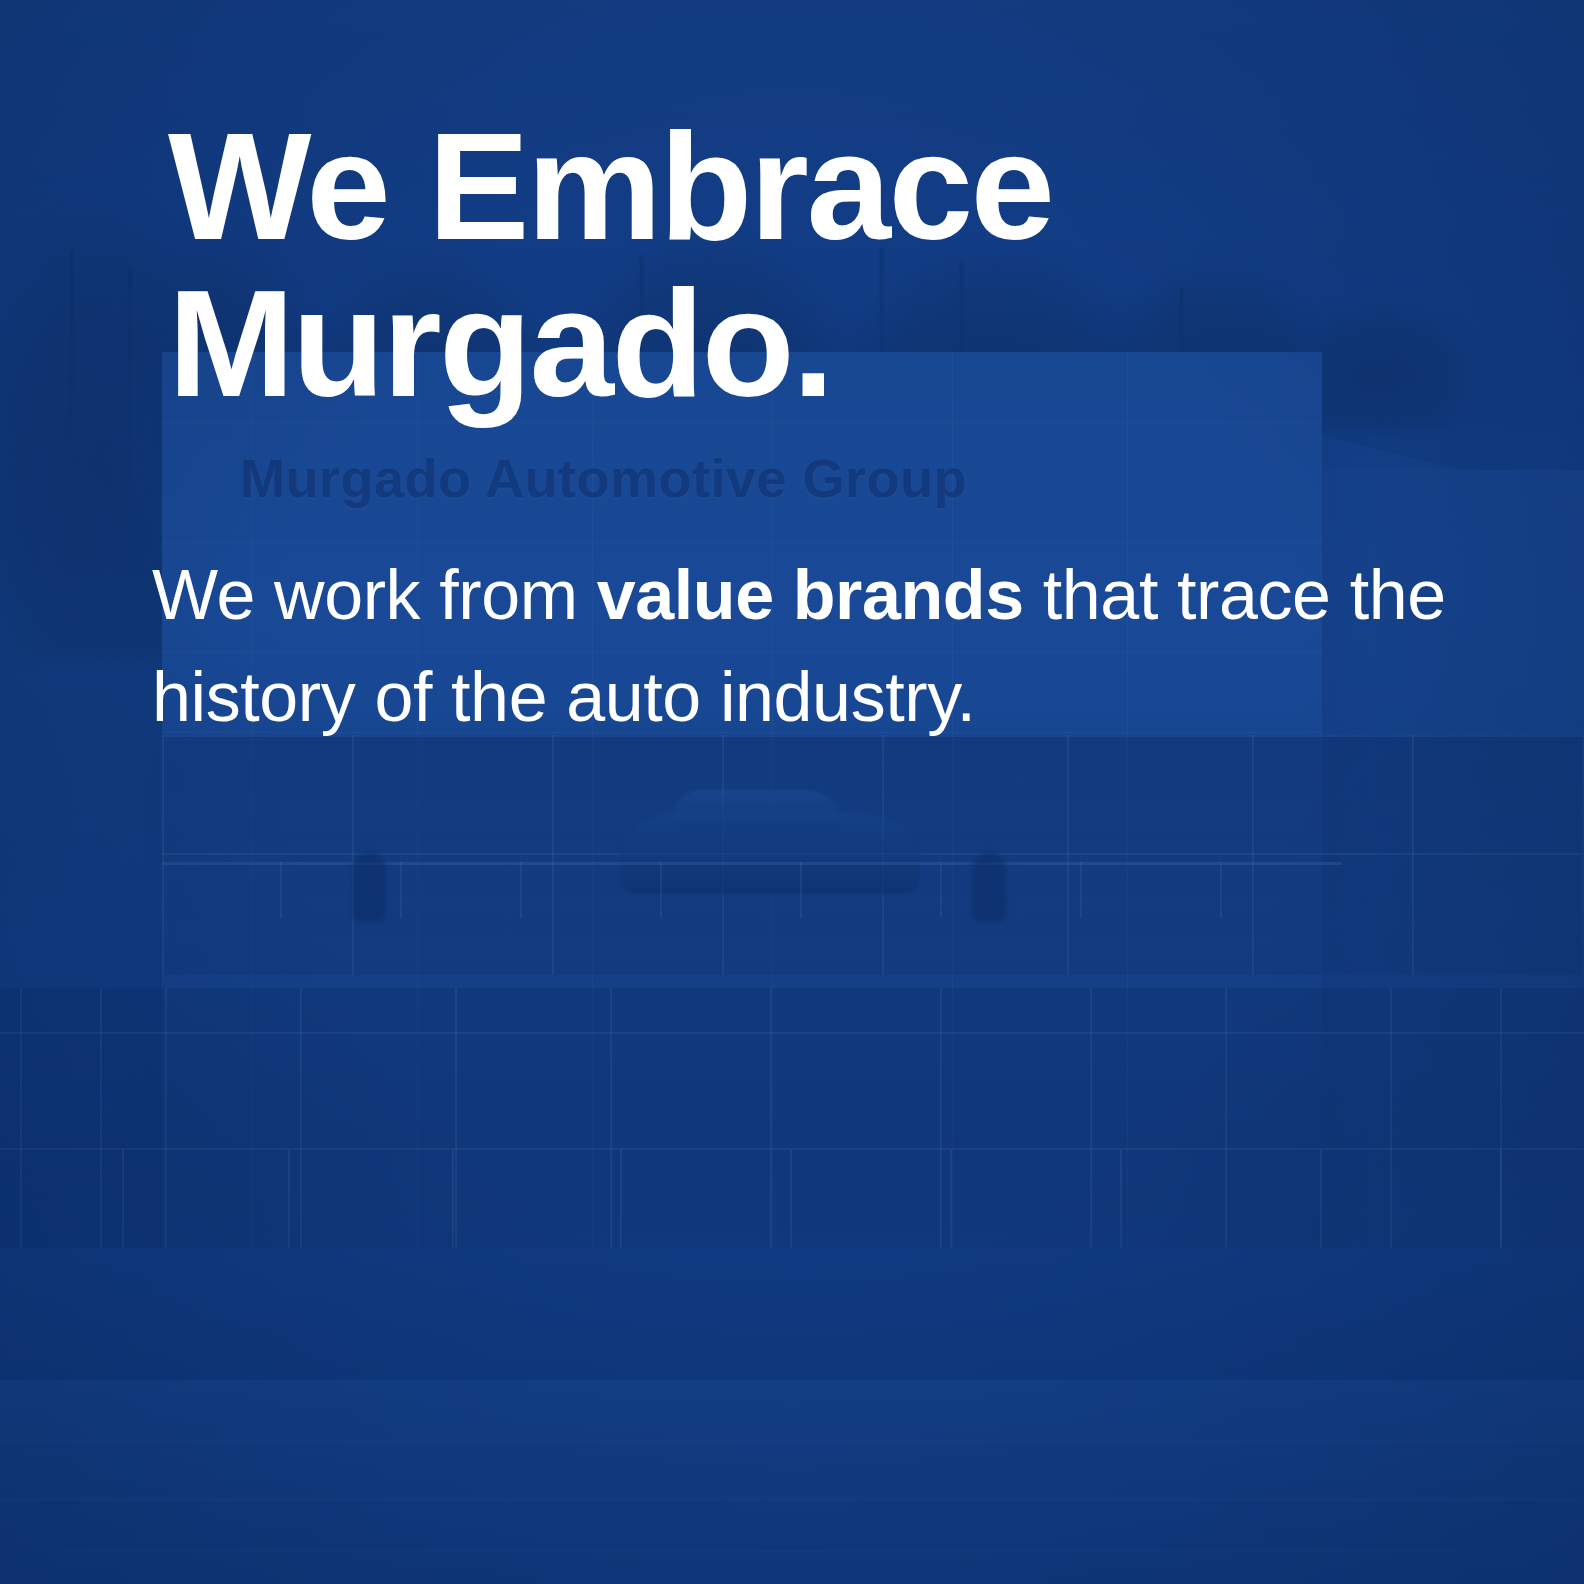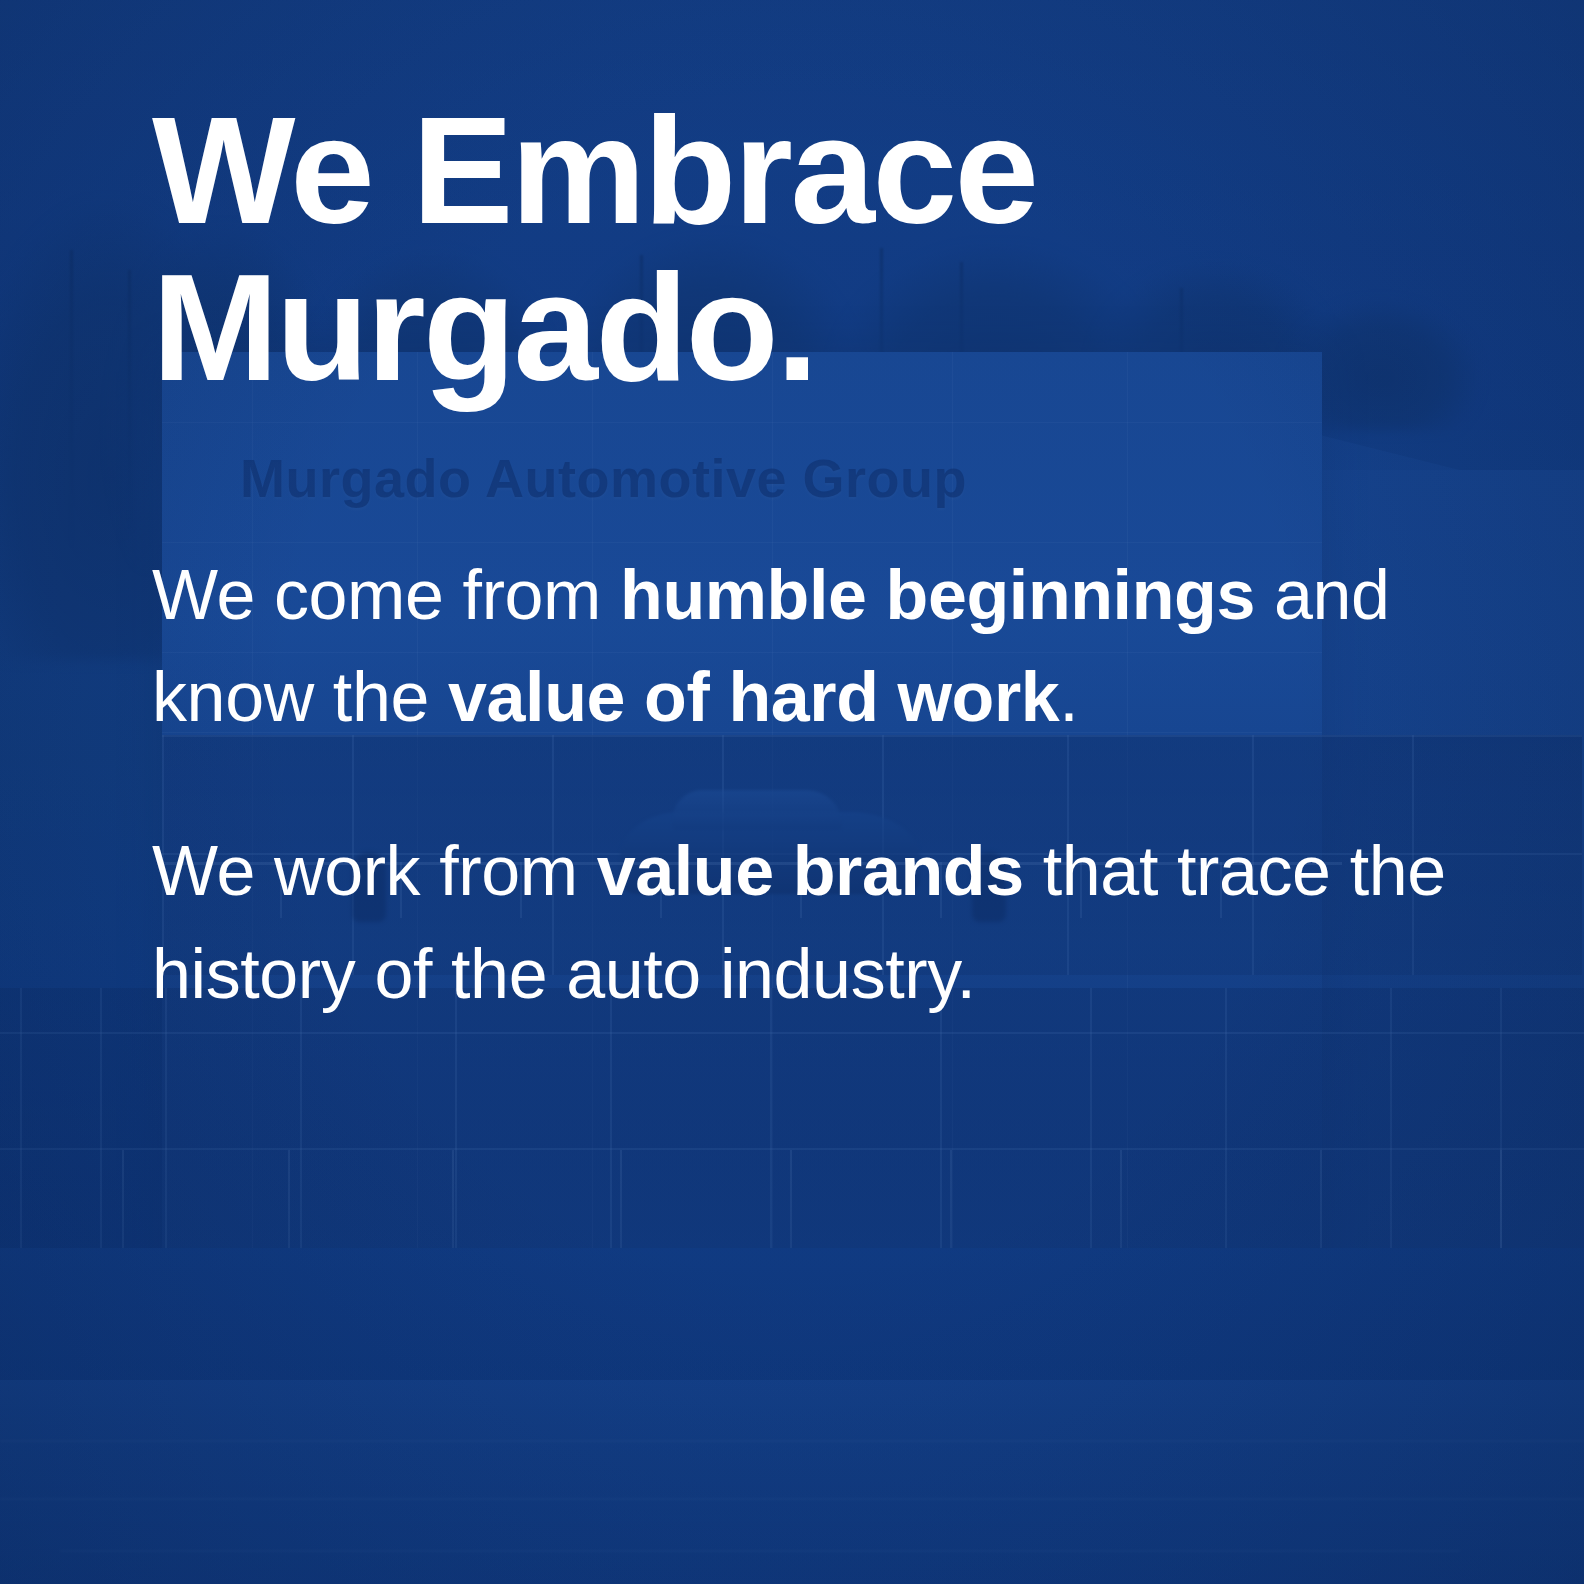--- a/index.html
+++ b/index.html
@@ -220,21 +220,21 @@
   
   .content {
     position: absolute;
     inset: 0;
   }
   .headline {
     position: absolute;
     left: 152px;
     top: 92px;
     width: 1280px;
-    margin: 0;
+    margin: 16px;
     font-size: 152px;
     line-height: 1.03;
     font-weight: 700;
     letter-spacing: -2.5px;
     color: #ffffff;
   }
   .body-block {
     position: absolute;
     left: 152px;
     top: 544px;
@@ -360,19 +360,18 @@
 
   <div class="content">
 
     <h1 class="headline">
       <span>We Embrace</span><br>
       <span>Murgado.</span>
     </h1>
 
     <div class="body-block">
 
-      <p class="para"><span>We come from </span><b>humble beginnings</b><span> and know the </span><b>value of hard work</b><span>.</span></p>
 
       <p class="para"><span>We work from </span><b>value brands</b><span> that trace the history of the auto industry.</span></p>
 
     </div>
   </div>
 </div>
 
 </body></html>

